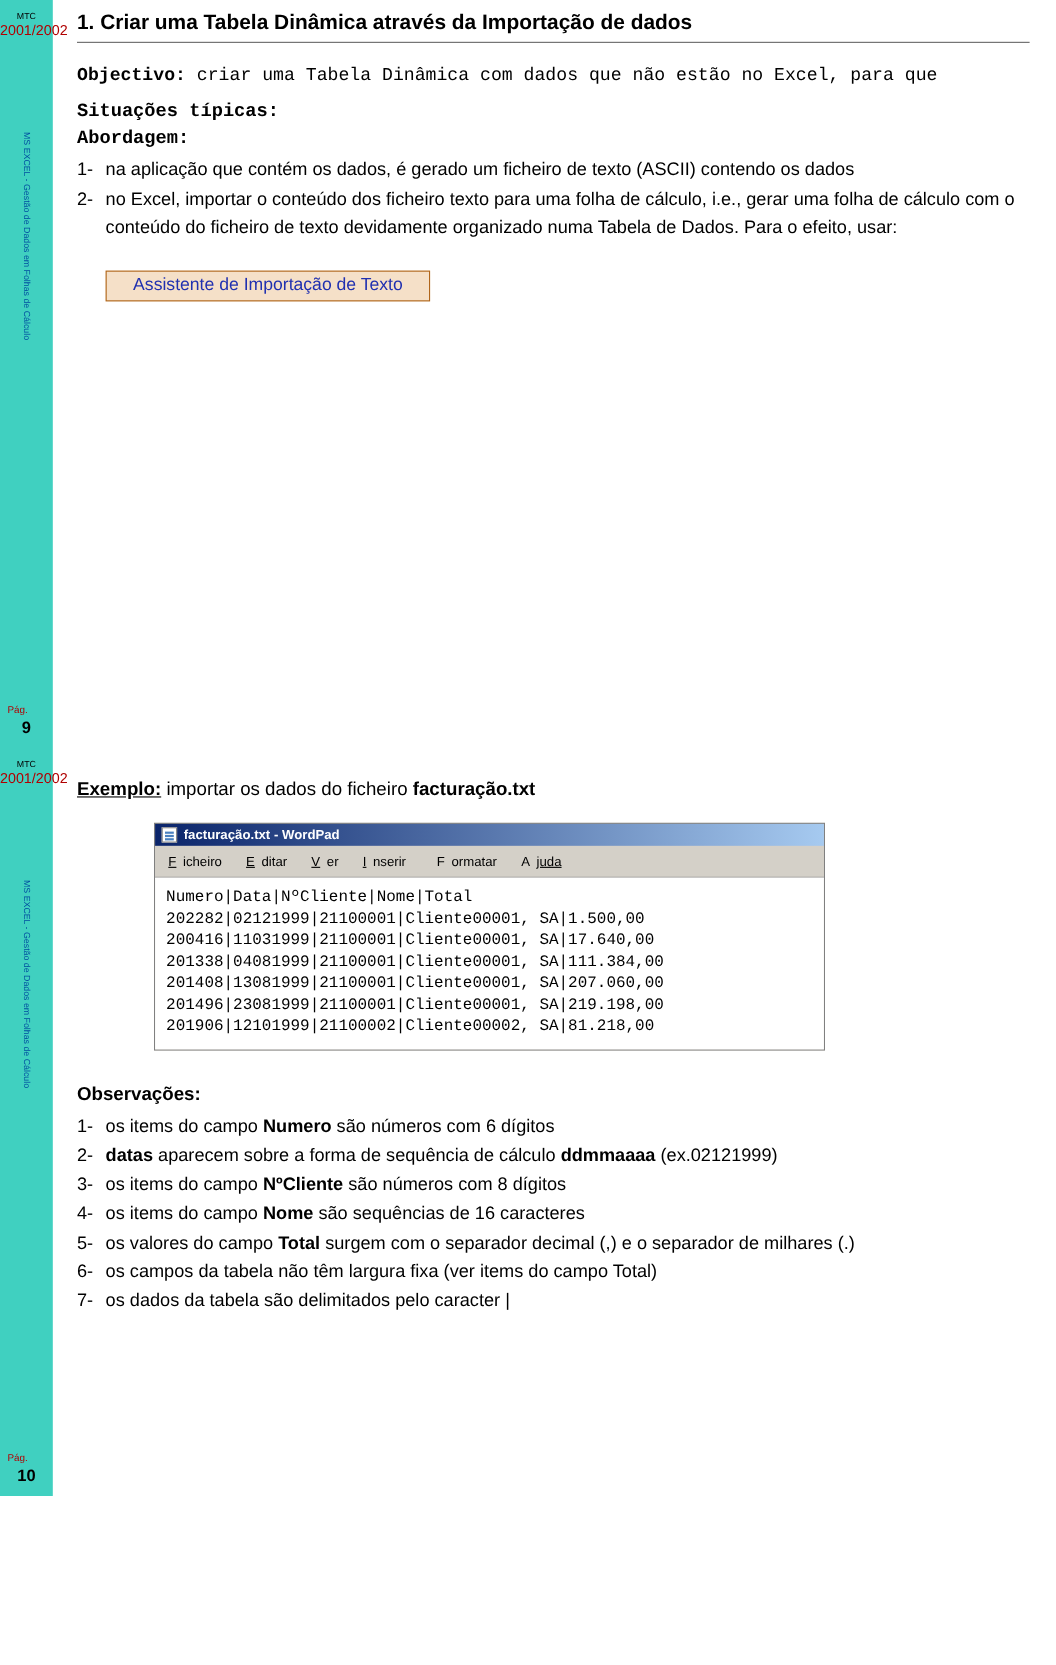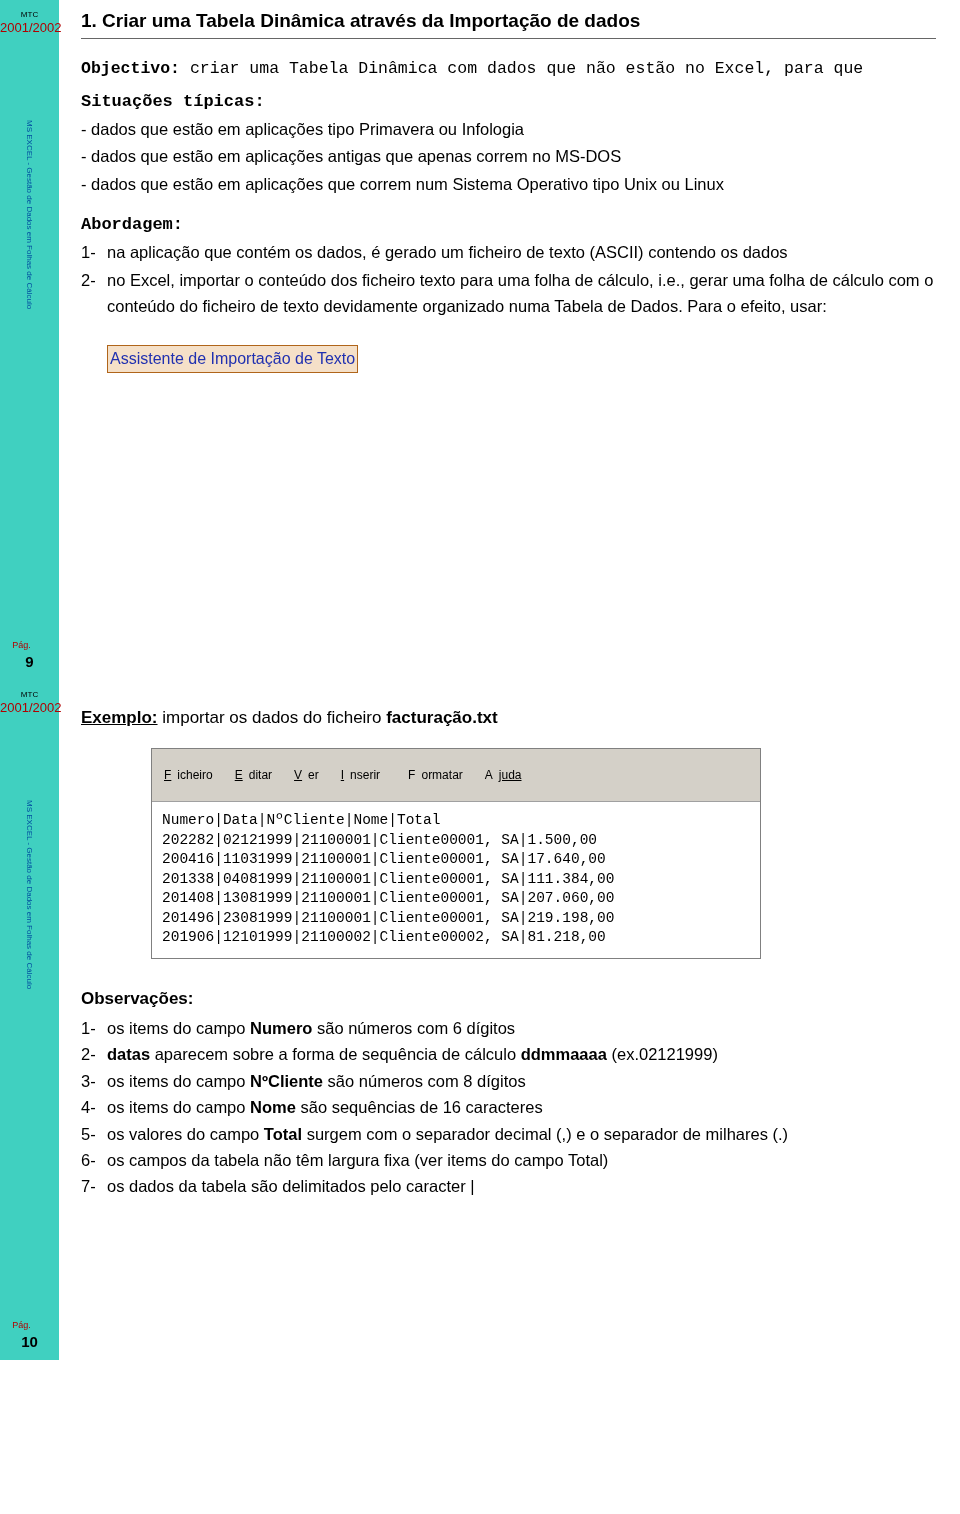--- a/index.html
+++ b/index.html
@@ -10,21 +10,21 @@
     margin: 0 auto;
     font-size: 16px;
     color: #000;
   }
   .page {
     display: flex;
     min-height: 680px;
     position: relative;
   }
   .sidebar {
-    width: 59px;
+    width: 48px;
     background: #40d0c0;
     position: relative;
     flex-shrink: 0;
     padding: 10px 0;
   }
   .sidebar .top-label {
     font-size: 8px;
     text-align: center;
     color: #000;
     line-height: 1.2;
@@ -115,21 +115,21 @@
   .numlist .nprefix {
     flex-shrink: 0;
     width: 26px;
   }
   .numlist .ncont { flex: 1; }
   .box-btn {
     display: inline-block;
     border: 1.5px solid #b0651a;
     background: #f5e0c8;
     color: #2030b0;
-    padding: 4px 2px;
+    padding: 4px 24px;
     font-size: 16px;
     margin-top: 24px;
     margin-left: 26px;
   }
   .page2 .content {
     padding-top: 28px;
   }
   .exemplo-line {
     font-size: 17px;
     margin-bottom: 20px;
@@ -160,21 +160,21 @@
     display: inline-block;
     position: relative;
   }
   .titlebar .doc-icon::after{
     content:"";position:absolute;top:3px;left:2px;width:8px;height:2px;background:#4a80c0;
     box-shadow: 0 3px 0 #4a80c0, 0 6px 0 #4a80c0;
   }
   .menubar {
     display: flex;
     gap: 4px;
-    padding: 18px 6px;
+    padding: 6px 6px;
     font-size: 12px;
     background: #d4d0c8;
     border-bottom: 1px solid #a0a0a0;
   }
   .menubar span { padding: 1px 6px; }
   .menubar span u { text-decoration: underline; }
   .wp-body {
     background: #fff;
     padding: 8px 10px 10px 10px;
     font-family: "Courier New", monospace;
@@ -214,25 +214,20 @@
 
   <div class="content">
     <h1 class="section-title">1. Criar uma Tabela Dinâmica através da Importação de dados</h1>
     <hr class="hr">
 
     <div class="para">
       <span class="label">Objectivo:</span><span> criar uma Tabela Dinâmica com dados que não estão no Excel, para que</span>
     </div>
 
     <div class="sub-label">Situações típicas:</div>
-    <div class="bullets">
-      <div class="b">- dados que estão em aplicações tipo Primavera ou Infologia</div>
-      <div class="b">- dados que estão em aplicações antigas que apenas correm no MS-DOS</div>
-      <div class="b">- dados que estão em aplicações que correm num Sistema Operativo tipo Unix ou Linux</div>
-    </div>
 
     <div class="sub-label">Abordagem:</div>
     <div class="numlist">
       <div class="n">
         <span class="nprefix">1-</span>
         <span class="ncont">na aplicação que contém os dados, é gerado um ficheiro de texto (ASCII) contendo os dados</span>
       </div>
       <div class="n">
         <span class="nprefix">2-</span>
         <span class="ncont">no Excel, importar o conteúdo dos ficheiro texto para uma folha de cálculo, i.e., gerar uma folha de cálculo com o conteúdo do ficheiro de texto devidamente organizado numa Tabela de Dados. Para o efeito, usar:</span>
@@ -253,20 +248,24 @@
     <div class="page-label">Pág.</div>
     <div class="page-num">10</div>
   </div>
 
   <div class="content">
     <div class="exemplo-line">
       <span class="ul">Exemplo:</span><span> importar os dados do ficheiro </span><b>facturação.txt</b>
     </div>
 
     <div class="wordpad-window">
+      <div class="titlebar">
+        <span class="doc-icon"></span>
+        <span>facturação.txt - WordPad</span>
+      </div>
       <div class="menubar">
         <span><u>F</u><span>icheiro</span></span>
         <span><u>E</u><span>ditar</span></span>
         <span><u>V</u><span>er</span></span>
         <span><u>I</u><span>nserir</span></span>
         <span><span>F</span><u style="text-decoration:none">ormatar</u></span>
         <span><span>A</span><u>juda</u></span>
       </div>
       <div class="wp-body">Numero|Data|NºCliente|Nome|Total
 202282|02121999|21100001|Cliente00001, SA|1.500,00

